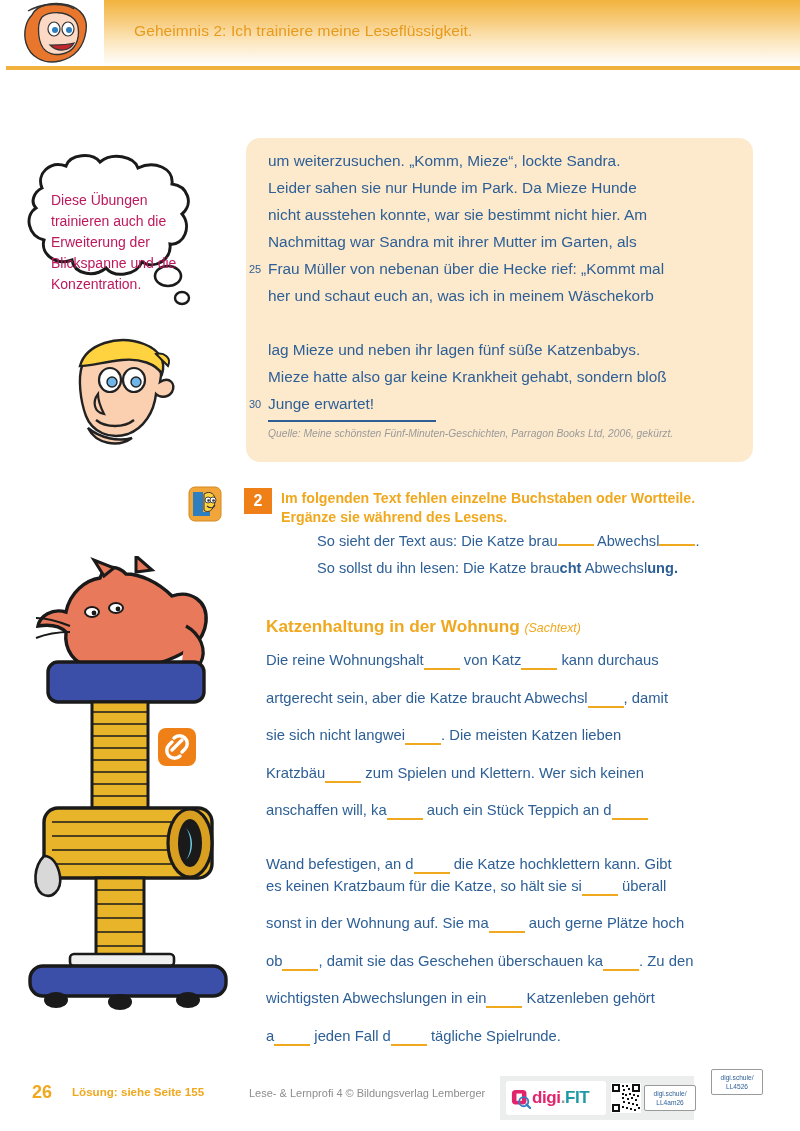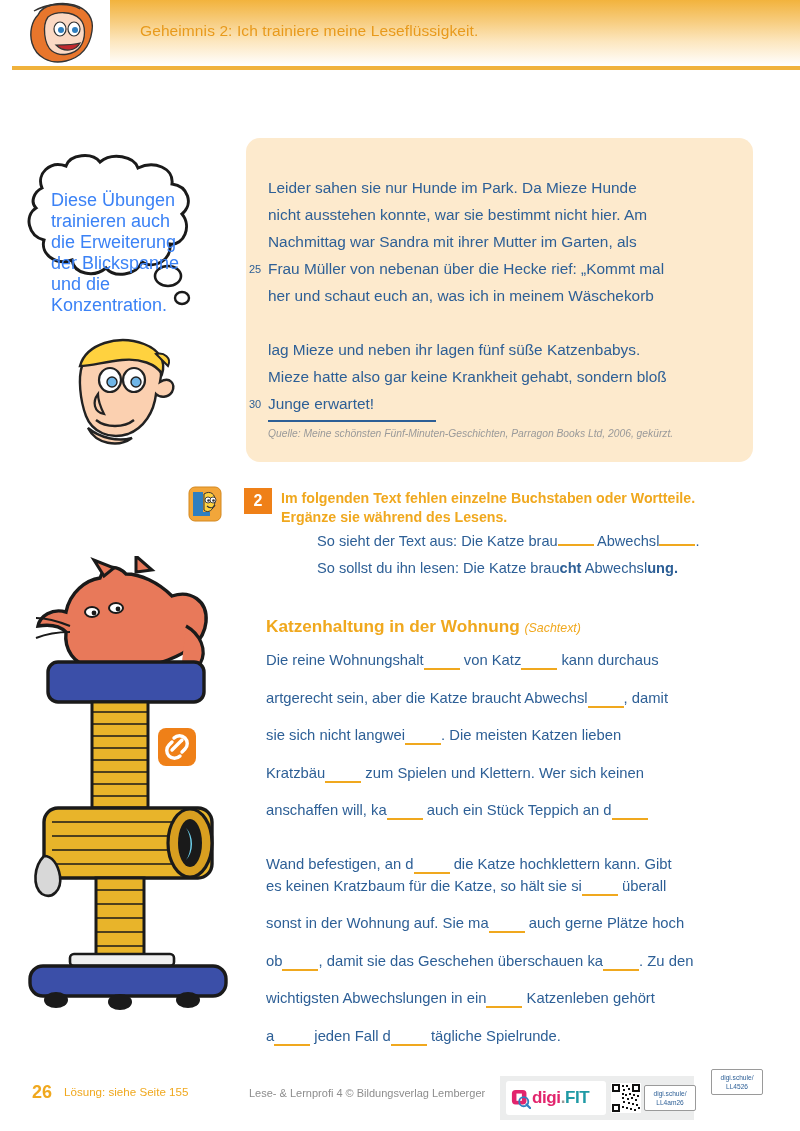--- a/index.html
+++ b/index.html
@@ -11,21 +11,21 @@
     width: 800px;
     height: 1131px;
     position: relative;
     font-family: "Liberation Sans", sans-serif;
     overflow: hidden;
   }
 
   
   .header {
     position: absolute;
-    left: 12px; top: 0;
+    left: 6px; top: 0;
     width: 660px;
     height: 74px;
   }
   .header-band {
     position: absolute;
     left: 98px; top: 0;
     width: 702px;
     height: 66px;
     background: linear-gradient(to bottom, #f2b33d 0%, #f7cc7d 32%, #fce6bd 62%, #ffffff 100%);
   }
@@ -53,23 +53,23 @@
   
   .bubble-wrap {
     position: absolute;
     left: 18px; top: 148px;
     width: 215px; height: 180px;
   }
   .bubble-text {
     position: absolute;
     left: 33px; top: 42px;
     width: 130px;
-    font-size: 18px;
+    font-size: 14px;
     line-height: 21px;
-    color: #3b82f6;
+    color: #be185d;
   }
   .boy-head {
     position: absolute;
     left: 52px; top: 332px;
     width: 132px; height: 118px;
   }
 
   
   .story-box {
     position: absolute;
@@ -192,23 +192,23 @@
   
   .page-num {
     position: absolute;
     left: 32px; top: 1082px;
     font-size: 18px;
     font-weight: bold;
     color: #f0a81e;
   }
   .loesung {
     position: absolute;
-    left: 64px; top: 1085px;
+    left: 72px; top: 1085px;
     font-size: 11.6px;
-    font-weight: normal;
+    font-weight: bold;
     color: #f0a81e;
     white-space: nowrap;
   }
   .imprint {
     position: absolute;
     left: 249px; top: 1087px;
     font-size: 11px;
     color: #8d8d8d;
     white-space: nowrap;
     text-align: right;
@@ -297,20 +297,21 @@
   <ellipse cx="58" cy="48" rx="11" ry="12" fill="#fff" stroke="#222" stroke-width="2.2"></ellipse>
   <ellipse cx="82" cy="48" rx="11" ry="12" fill="#fff" stroke="#222" stroke-width="2.2"></ellipse>
   <circle cx="60" cy="50" r="5" fill="#6fb6e8" stroke="#222" stroke-width="1.4"></circle>
   <circle cx="84" cy="50" r="5" fill="#6fb6e8" stroke="#222" stroke-width="1.4"></circle>
   <path d="M46 62 C40 70 42 80 52 82 C48 74 46 68 46 62 Z" fill="#fbd0b0" stroke="#222" stroke-width="2.2"></path>
   <path d="M44 88 C54 96 72 96 82 88" fill="none" stroke="#222" stroke-width="2.4"></path>
   <path d="M36 96 C44 112 66 116 80 106 C66 110 48 106 36 96 Z" fill="#fbd0b0" stroke="#222" stroke-width="2.4"></path>
 </svg>
 
 <div class="story-box">
+  <div class="story-line" style="top:14px;"><span class="lnum"></span><span>um weiterzusuchen. „Komm, Mieze“, lockte Sandra.</span></div>
   <div class="story-line" style="top:41px;"><span class="lnum"></span><span>Leider sahen sie nur Hunde im Park. Da Mieze Hunde</span></div>
   <div class="story-line" style="top:68px;"><span class="lnum"></span><span>nicht ausstehen konnte, war sie bestimmt nicht hier. Am</span></div>
   <div class="story-line" style="top:95px;"><span class="lnum"></span><span>Nachmittag war Sandra mit ihrer Mutter im Garten, als</span></div>
   <div class="story-line" style="top:122px;"><span class="lnum">25</span><span>Frau Müller von nebenan über die Hecke rief: „Kommt mal</span></div>
   <div class="story-line" style="top:149px;"><span class="lnum"></span><span>her und schaut euch an, was ich in meinem Wäschekorb</span></div>
   <div class="story-line" style="top:203px;"><span class="lnum"></span><span>lag Mieze und neben ihr lagen fünf süße Katzenbabys.</span></div>
   <div class="story-line" style="top:230px;"><span class="lnum"></span><span>Mieze hatte also gar keine Krankheit gehabt, sondern bloß</span></div>
   <div class="story-line" style="top:257px;"><span class="lnum">30</span><span>Junge erwartet!</span></div>
 
   <div class="quelle-rule"></div>

